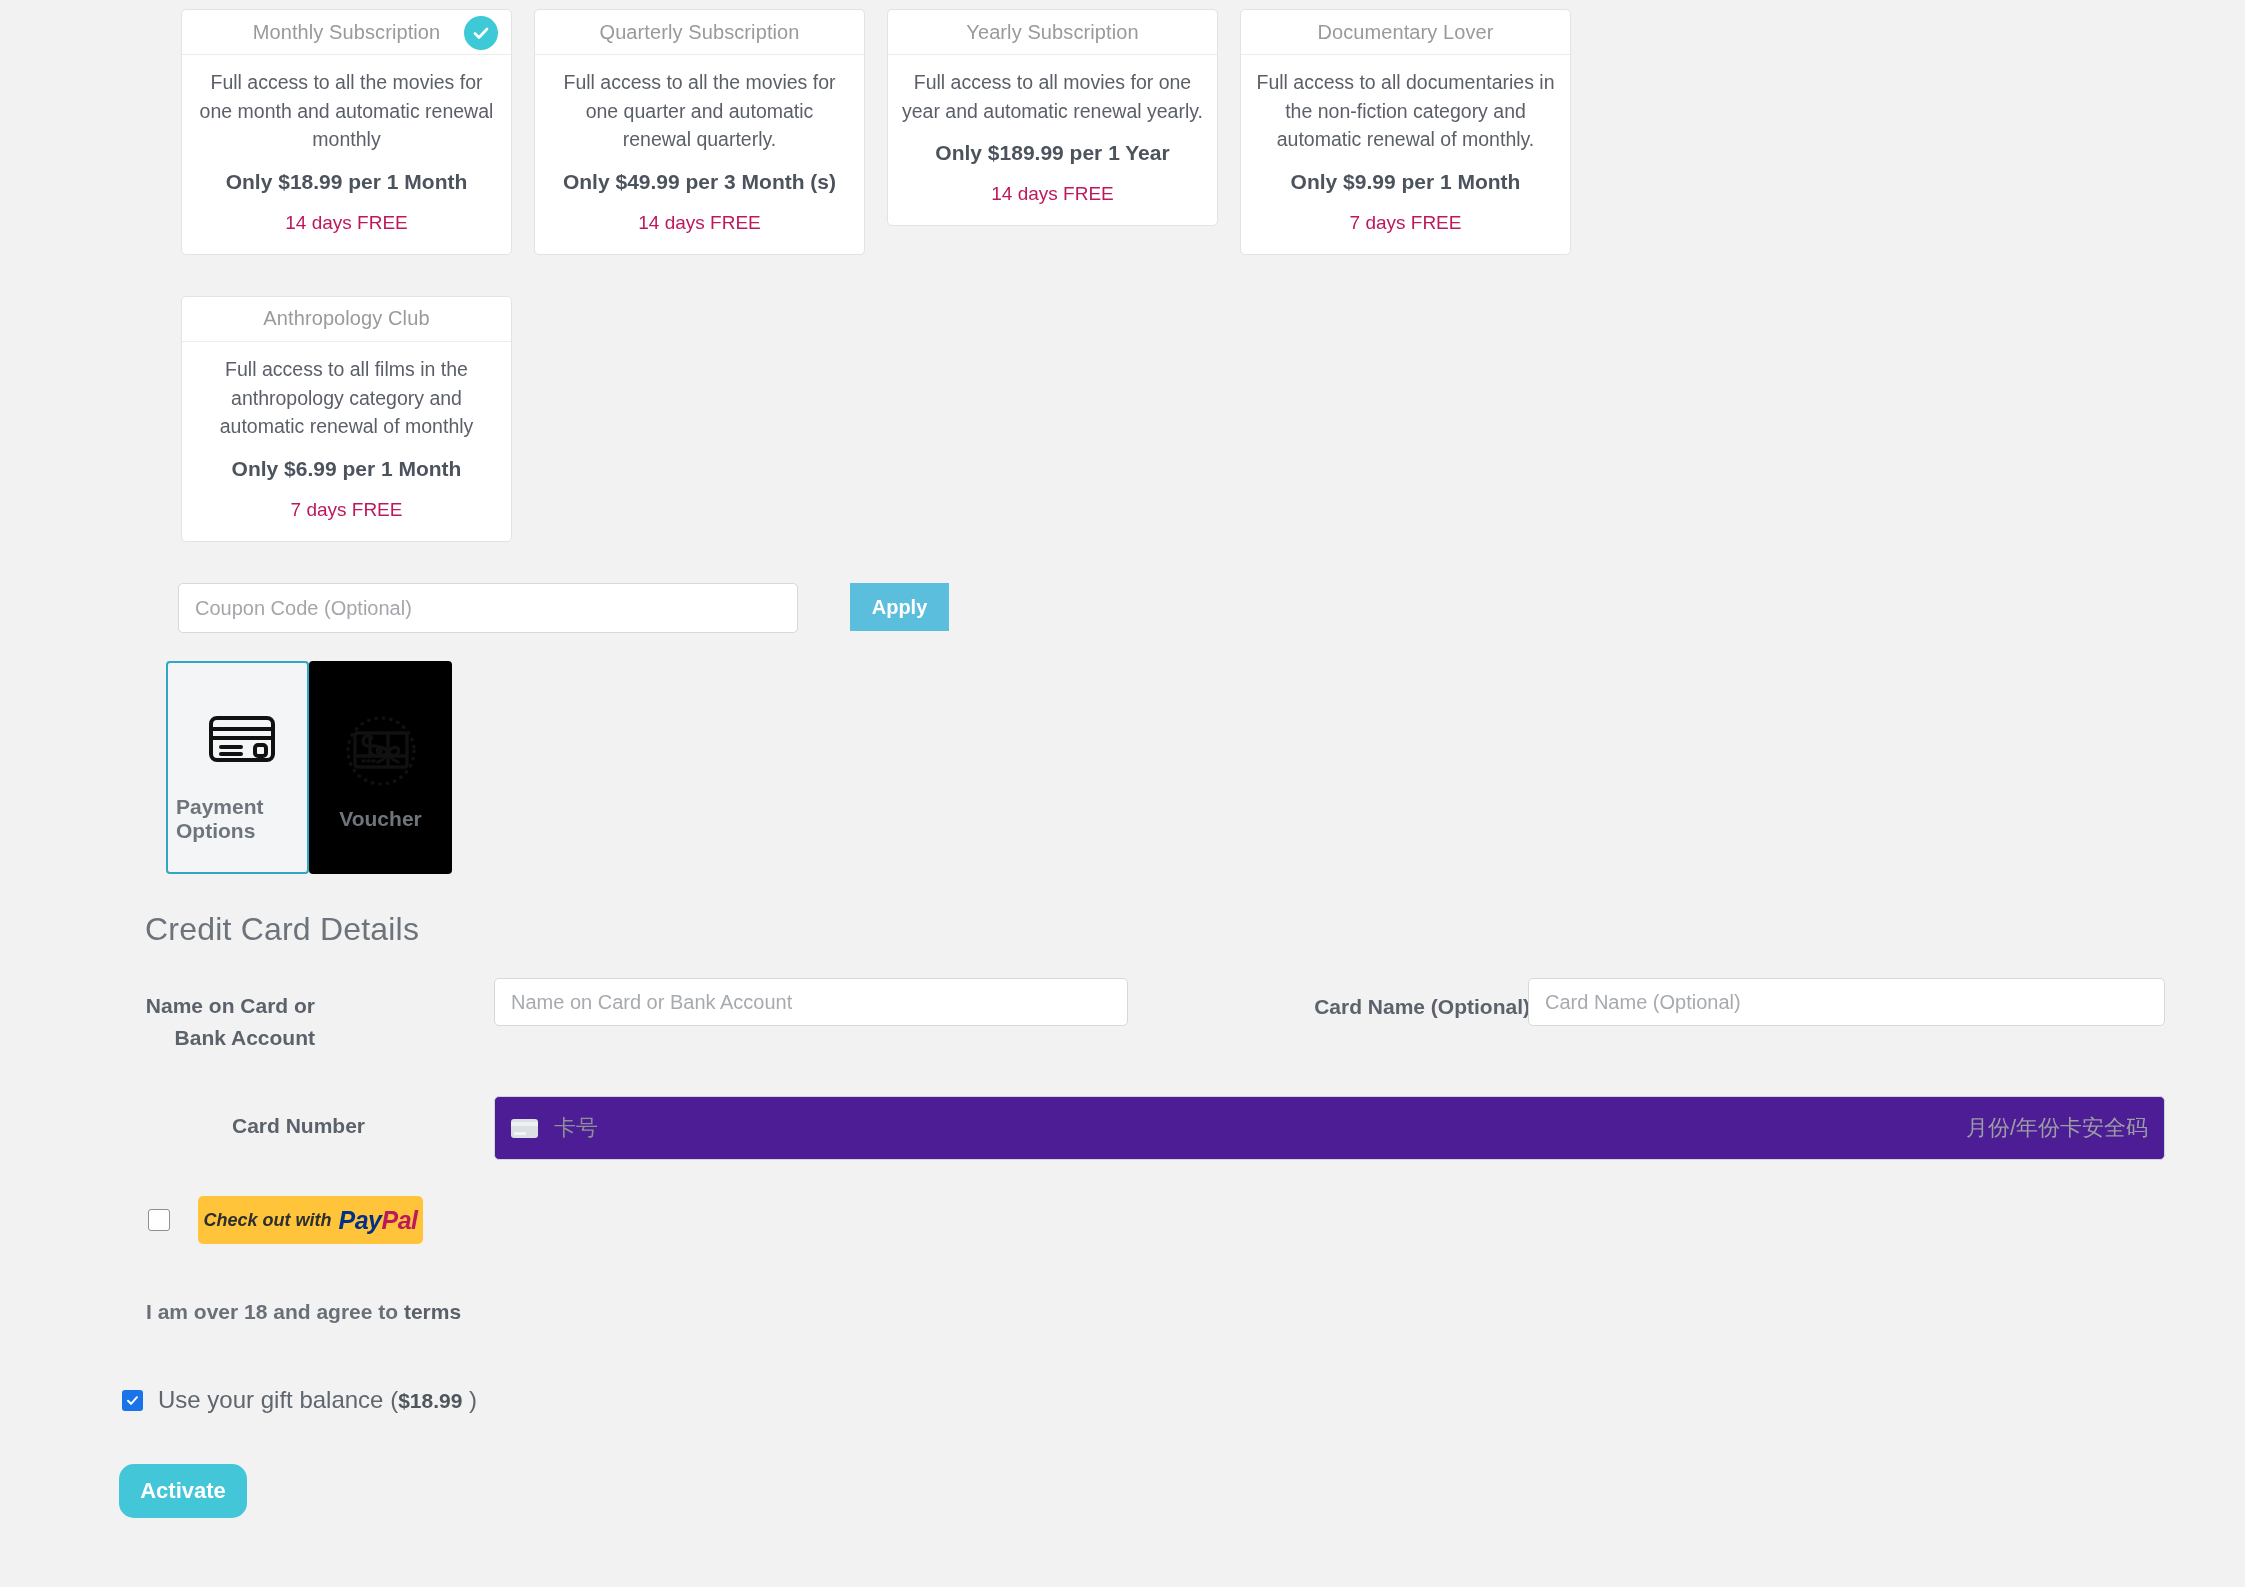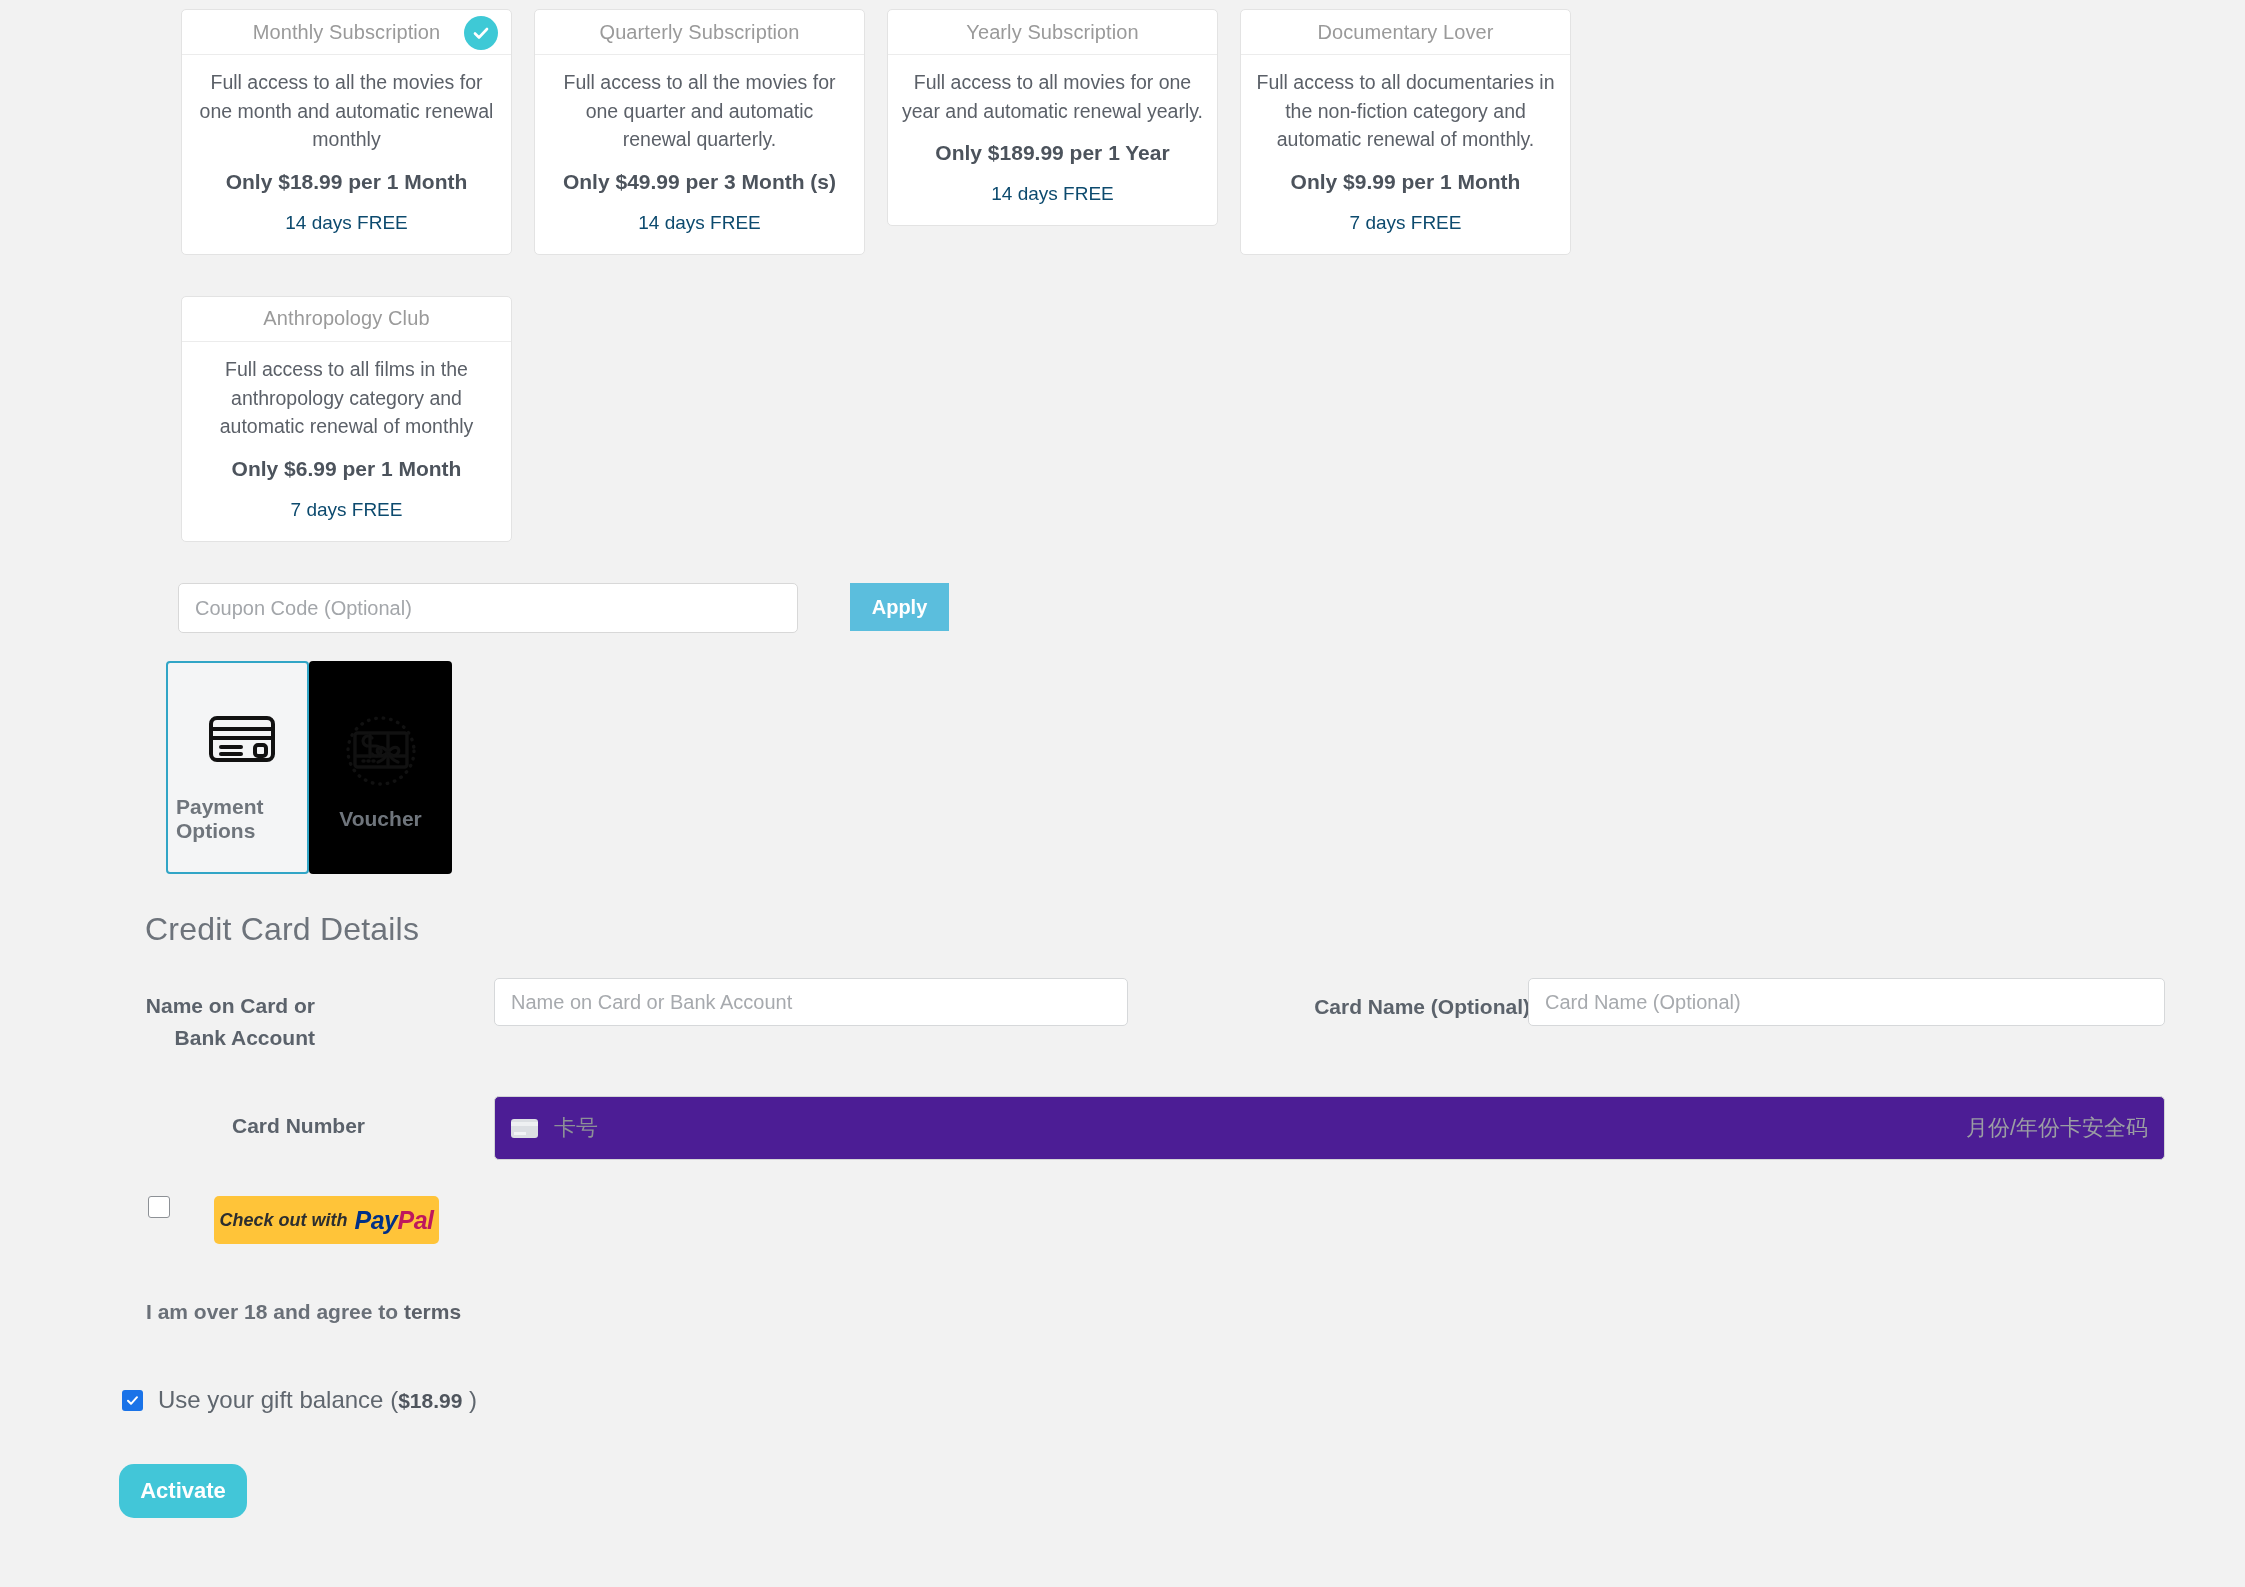--- a/index.html
+++ b/index.html
@@ -70,21 +70,21 @@
   }
   .plan-price {
     margin-top: 16px;
     font-size: 21px;
     font-weight: 700;
     color: #4c535c;
   }
   .plan-trial {
     margin-top: 18px;
     font-size: 19px;
-    color: #0c4a6e;
+    color: #be185d;
     font-weight: 400;
   }
 
   
   .coupon-row {
     position: absolute;
     left: 178px;
     top: 583px;
     display: flex;
     align-items: flex-start;
@@ -232,22 +232,21 @@
     color: #9b9ea3;
     white-space: nowrap;
   }
 
   
   .paypal-row {
     position: absolute;
     left: 148px;
     top: 1196px;
     display: flex;
-    align-items: flex-start;
-    gap: 16px;
+    align-items: center;
   }
   .pp-check {
     width: 22px; height: 22px;
     border: 1px solid #8d9196;
     border-radius: 3px;
     background: #fff;
     cursor: pointer;
     flex: 0 0 auto;
   }
   .paypal-btn {

